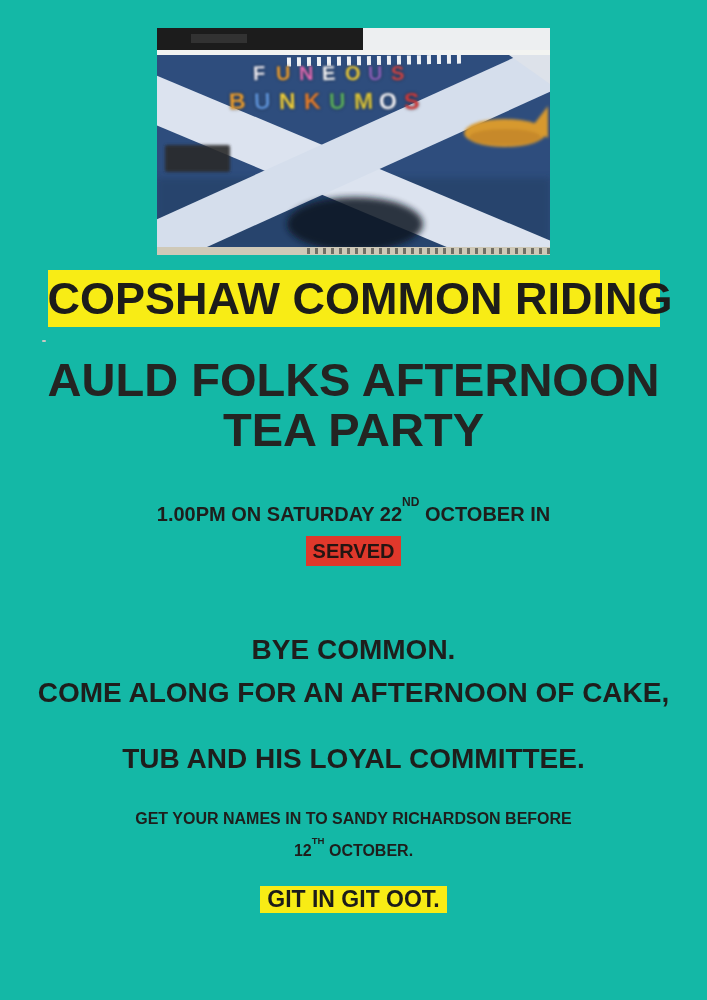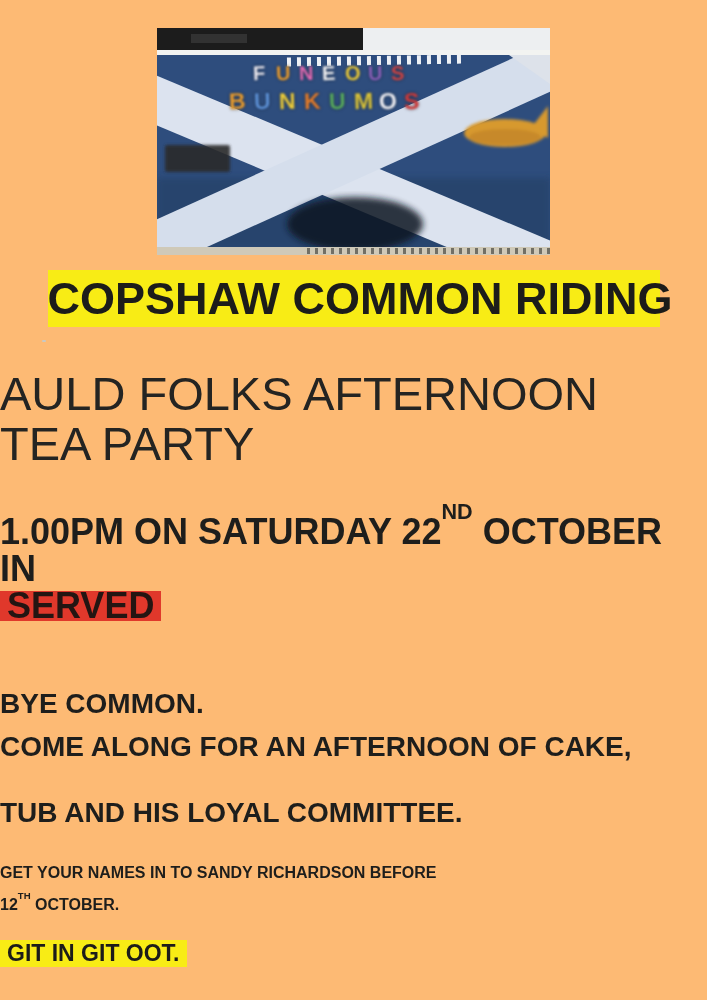--- a/index.html
+++ b/index.html
@@ -4,23 +4,24 @@
 <style>
   * { margin: 0; padding: 0; box-sizing: border-box; }
   html, body { background: #ffffff; }
   body {
     width: 707px; height: 1000px;
     font-family: "Liberation Sans", sans-serif;
     color: #1e1e1c;
   }
   .page {
     width: 707px; height: 1000px;
-    background: #fdba74;
+    background: #14b8a6;
     overflow: hidden;
     position: relative;
+    text-align: center;
   }
   
   .photo {
     width: 393px; height: 227px;
     margin: 28px auto 0;
     position: relative;
   }
   .photo svg { display: block; width: 393px; height: 227px; }
   .letters {
     position: absolute; inset: 0;
@@ -36,28 +37,28 @@
   
   .title-band {
     width: 612px; margin: 15px auto 0;
     background: #f8ec15;
     font-size: 45px; font-weight: 700;
     line-height: 57px; height: 57px;
     white-space: nowrap;
     color: #1c1c1a;
   }
   .heading {
-    margin-top: 42px;
-    font-size: 47px; font-weight: 400;
+    margin-top: 28px;
+    font-size: 47px; font-weight: 700;
     line-height: 50px;
     color: #242422;
   }
   .when {
     margin-top: 36px;
-    font-size: 36px; font-weight: 700;
+    font-size: 20px; font-weight: 700;
     line-height: 37px;
   }
   .venue {
     display: inline-block;
     background: #e0382b;
     line-height: 30px;
     padding: 0 7px;
     color: #241512;
   }
   .invited {

